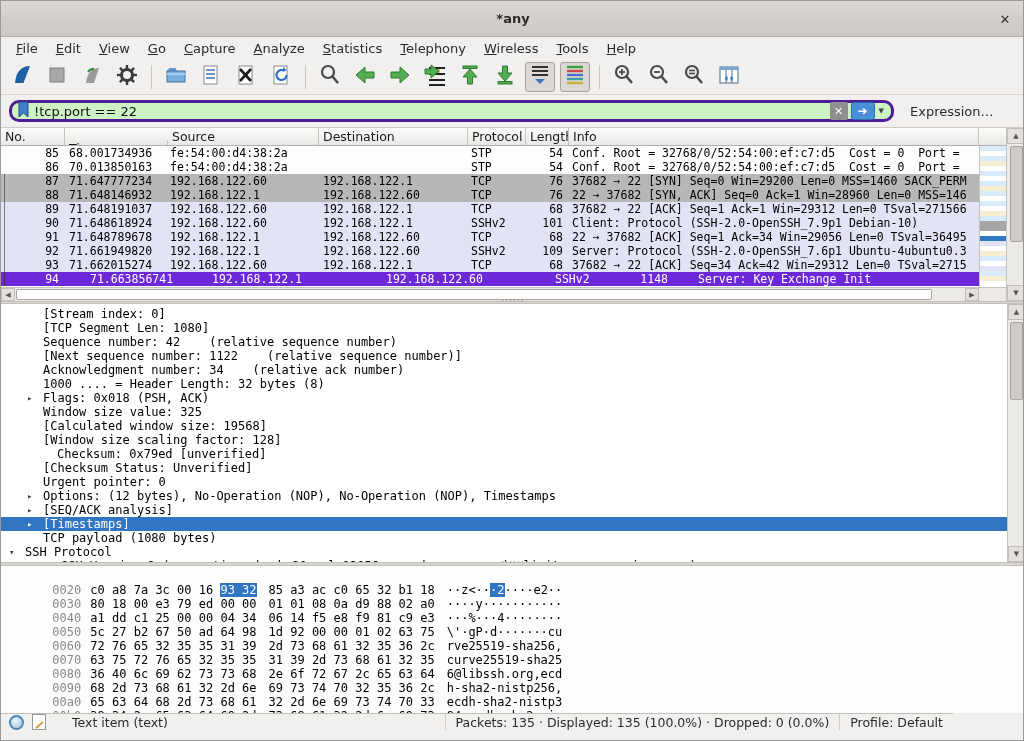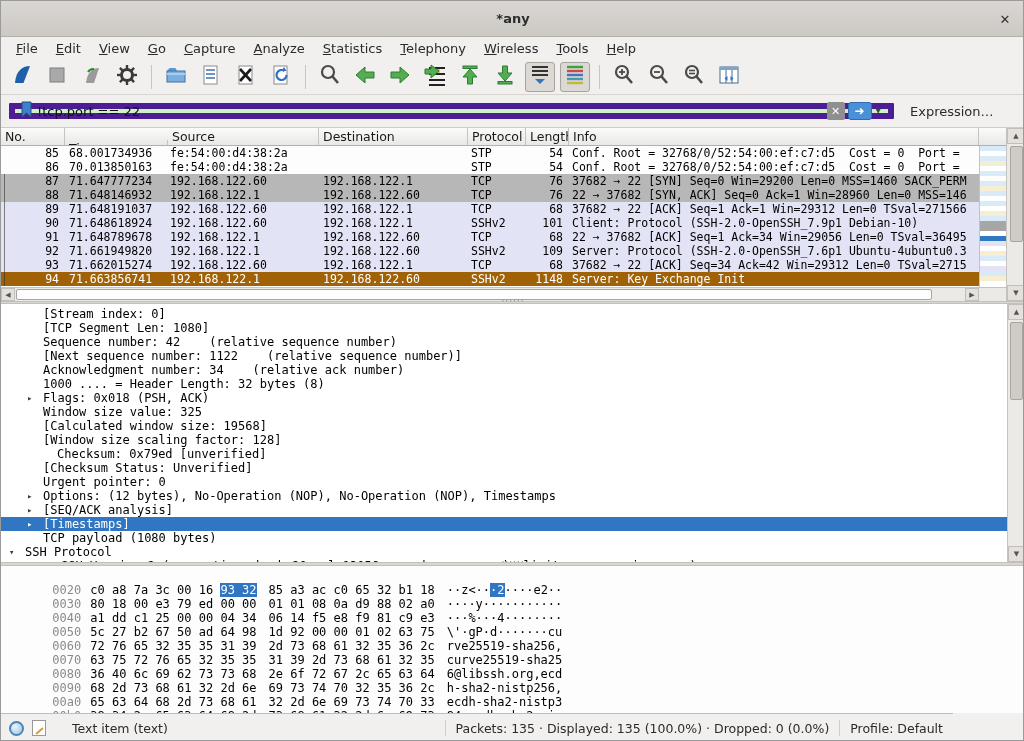--- a/index.html
+++ b/index.html
@@ -25,22 +25,22 @@
   
   .toolbar { left:0; top:58px; width:1024px; height:36px; background:#f1f0ef;
     border-bottom:1px solid #d8d5d1; display:flex; align-items:center; padding-left:6px; gap:5px; }
   .tbtn { width:30px; height:30px; display:flex; align-items:center; justify-content:center; border:1px solid transparent; }
   .tbtn.pressed { background:#dcd8d3; border:1px solid #a8a39d; border-radius:3px; }
   .tsep { width:1px; height:24px; background:#c9c5c0; margin:0 4px; }
 
   
   .filterbar { left:0; top:94px; width:1024px; height:33px; background:#f1f0ef;
     border-bottom:1px solid #cfccc8; display:flex; align-items:center; padding:0 8px; gap:8px; }
-  .fwrap { flex:0 0 auto; width:885px; height:16px; background:#cdf3c4; border:6px solid #4c1d95;
-    border-radius:1px; display:flex; align-items:center; padding:0 3px; }
+  .fwrap { flex:0 0 auto; width:885px; height:22px; background:#cdf3c4; border:3px solid #4c1d95;
+    border-radius:10px; display:flex; align-items:center; padding:0 3px; }
   .finput { flex:1; border:none; outline:none; background:transparent; font-size:13px;
     font-family:"DejaVu Sans", sans-serif; color:#111; }
   .fclear { width:18px; height:18px; background:#8f8f8f; border-radius:2px; color:#fff;
     font-size:11px; display:flex; align-items:center; justify-content:center; margin-right:3px; }
   .fapply { width:24px; height:18px; background:#4a90d9; border:1px solid #2d6cb0; border-radius:3px;
     color:#fff; font-size:12px; display:flex; align-items:center; justify-content:center; }
   .fcaret { font-size:7px; color:#444; padding:0 4px; }
   .fexpr { font-size:13px; color:#2b2b2b; margin-left:8px; }
   .fsep { width:1px; height:18px; background:#c9c5c0; margin-left:10px; }
   .fplus { font-size:15px; color:#2b2b2b; padding:0 8px; }
@@ -57,21 +57,21 @@
   .c-no  { width:64px; text-align:right; padding-right:6px; }
   .c-time{ width:103px; padding-left:4px; }
   .c-src { width:151px; padding-left:2px; }
   .c-dst { width:149px; padding-left:4px; }
   .c-pro { width:58px;  padding-left:3px; }
   .c-len { width:43px; text-align:right; padding-right:6px; }
   .c-inf { flex:1 1 auto; padding-left:3px; }
   .row-stp  { background:#fdfdfd; }
   .row-gray { background:#b7b7b7; }
   .row-lav  { background:#e3e3f6; }
-  .row-sel  { background:#a16207; color:#fff; }
+  .row-sel  { background:#6d28d9; color:#fff;gap:21px; }
   .row-gray::before,.row-lav::before,.row-sel::before { content:""; position:absolute;
     left:3px; top:0; bottom:0; width:1px; background:rgba(40,40,40,.55); }
 
   
   .minimap { left:978px; top:145px; width:27px; height:141px; background:#fff;
     border-left:1px solid #c6c4c1; }
   .stripe { width:100%; height:5px; }
   .vscroll { left:1005px; top:127px; width:19px; height:173px; background:#eceae7;
     border-left:1px solid #c6c4c1; }
   .dscroll { left:1006px; top:303px; width:18px; height:258px; background:#eceae7;
@@ -105,21 +105,21 @@
   .offstrip { left:0; top:565px; width:42px; height:147px; background:#ededee; }
   .hexrow { height:14px; line-height:14px; white-space:pre; padding-left:8px; position:relative; }
   .off { display:inline-block; width:30px; color:#8a8a8a; margin-right:8px; }
   .hlb { background:#3176c2; color:#fff; }
   .g2 { margin-left:12px; }
   .asc1 { margin-left:12px; }
   .asc2 { margin-left:0; }
 
   
   .statusbar { left:0; top:712px; width:952px; height:29px; background:#f1f0ef;
-    border-top:1px solid #c1bdb8; display:flex; align-items:center; font-size:12.5px; color:#2b2b2b; }
+    border-top:1px solid #c1bdb8; display:flex; align-items:flex-start; font-size:12.5px; color:#2b2b2b; }
   .sb-left { display:flex; align-items:center; gap:8px; padding-left:8px; flex:1; }
   .sb-div { width:1px; height:16px; background:#d2cfca; }
   .sb-right { display:flex; align-items:center; gap:10px; padding-right:10px; }
   .expert-dot { width:15px; height:15px; border-radius:50%; border:2px solid #4a86b8;
     background:radial-gradient(circle at 35% 35%, #eaf4fc, #9cc4e4); }
   .note-ic { width:14px; height:16px; background:#fff; border:1px solid #999; position:relative; }
   .note-ic::after { content:""; position:absolute; left:2px; top:9px; width:9px; height:2px;
     background:#d69b3c; transform:rotate(-40deg); }
 </style>
 </head>

